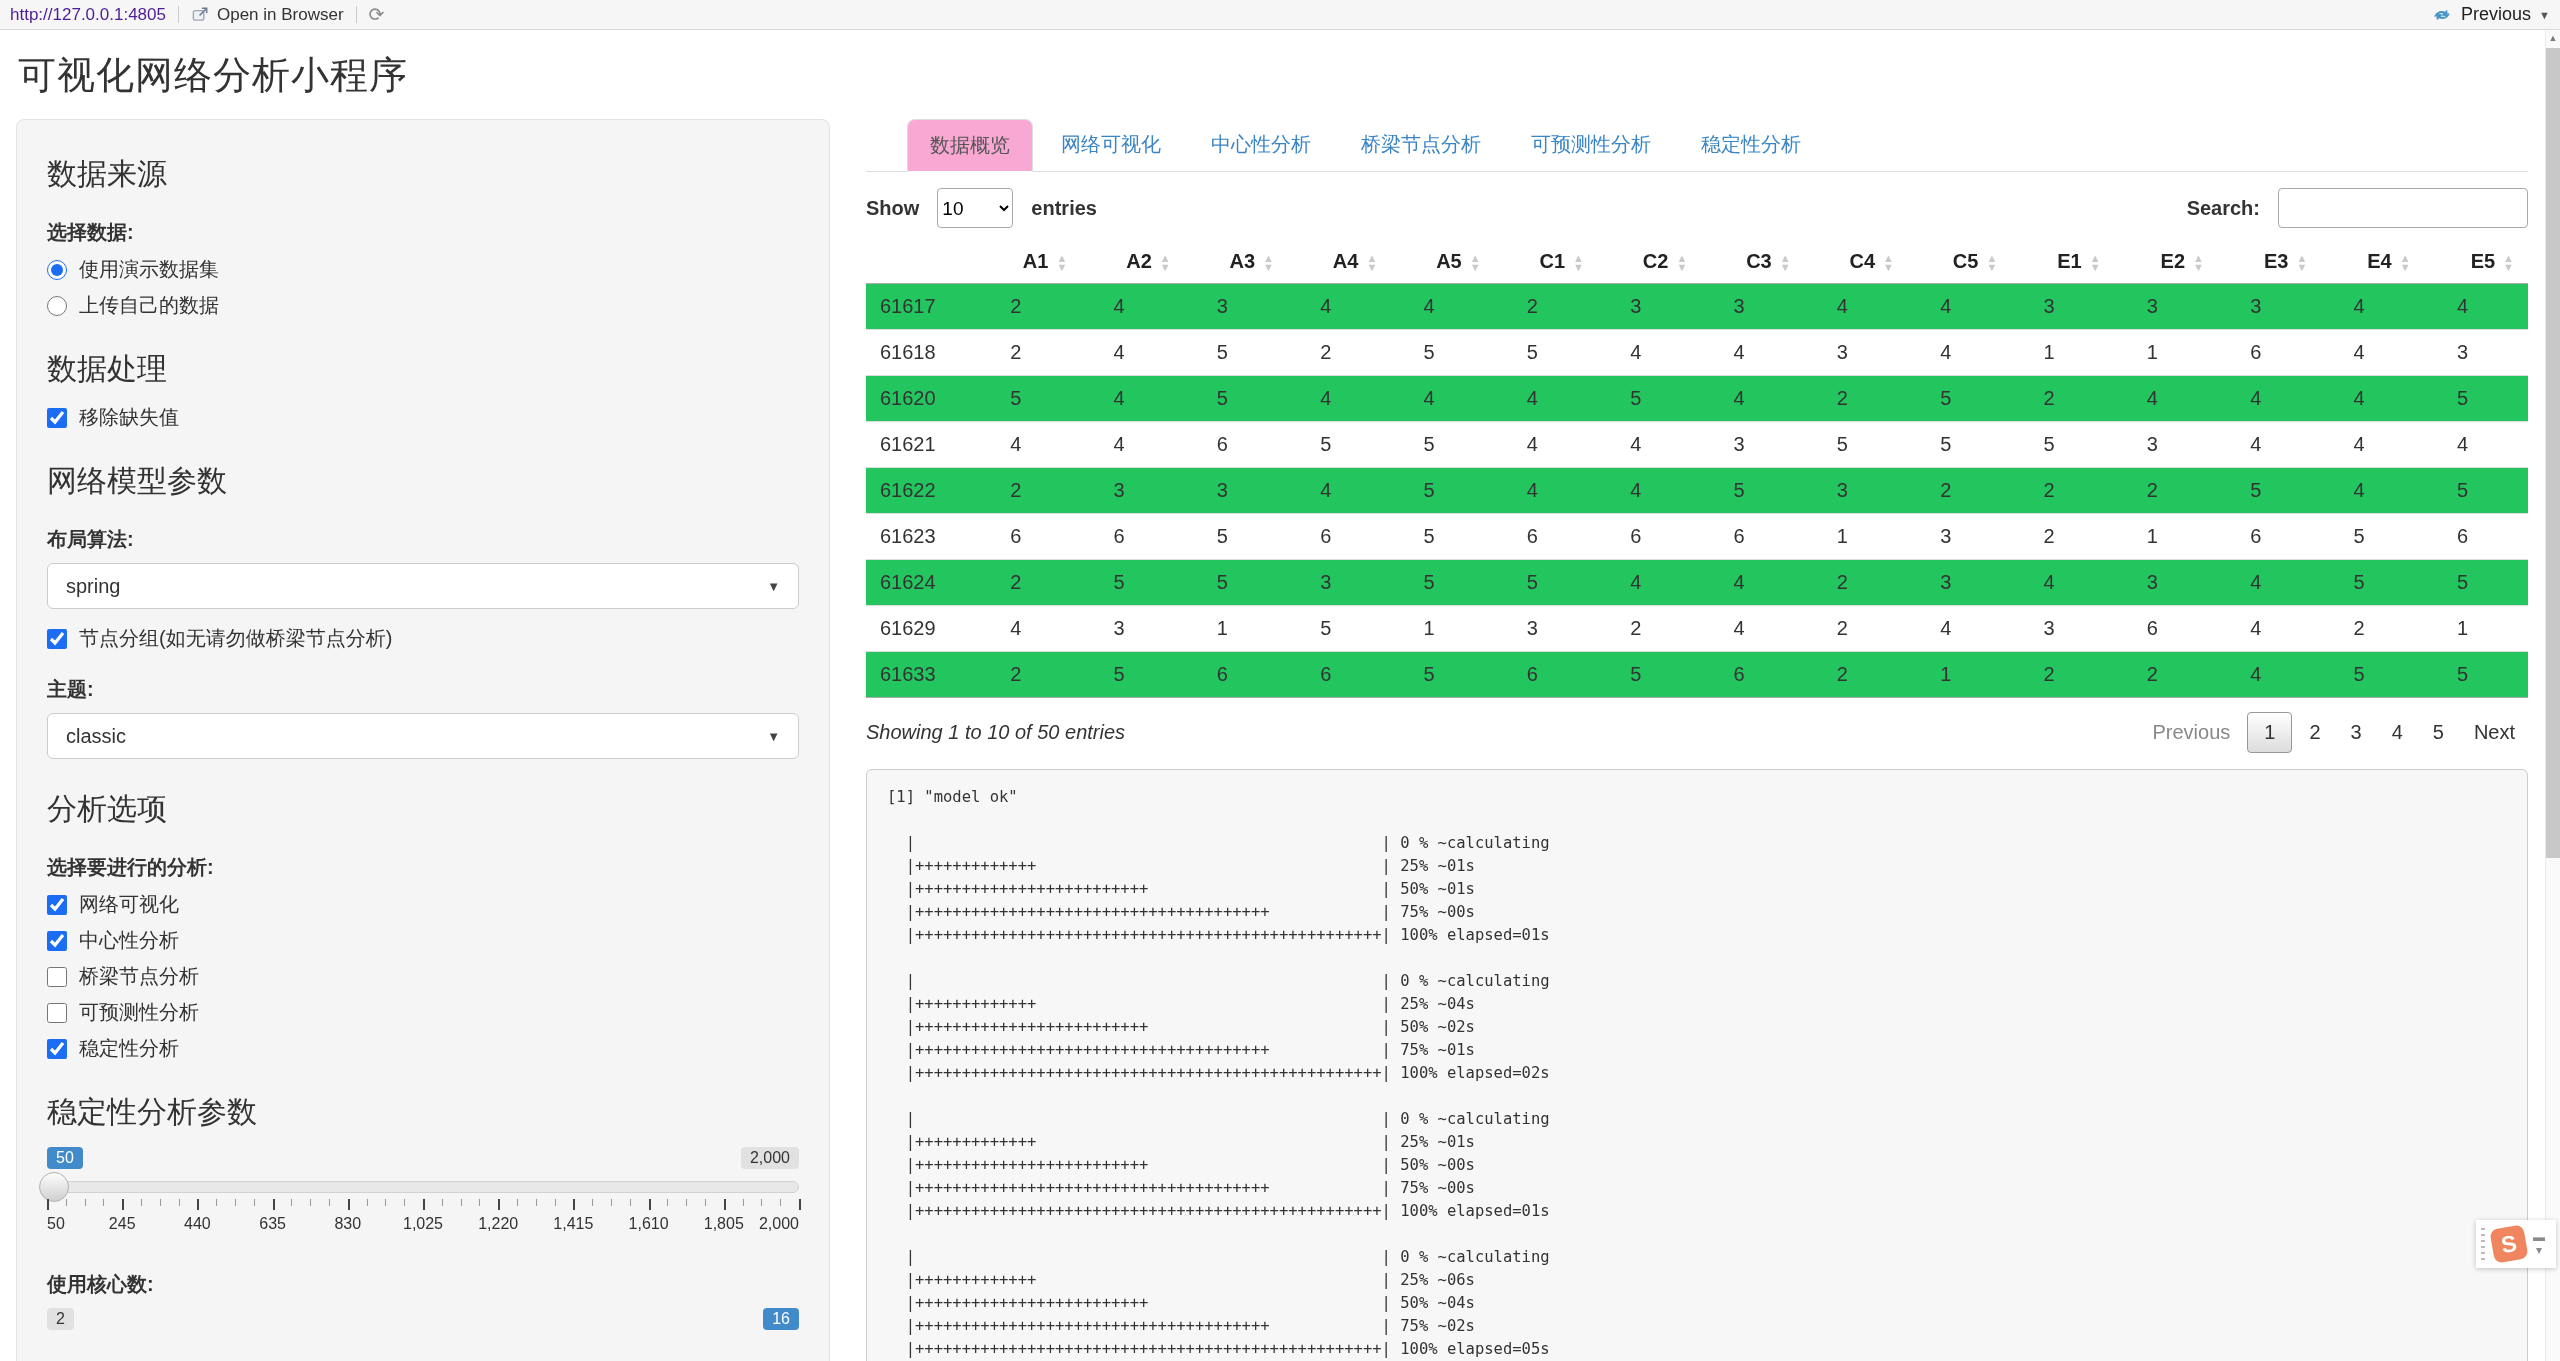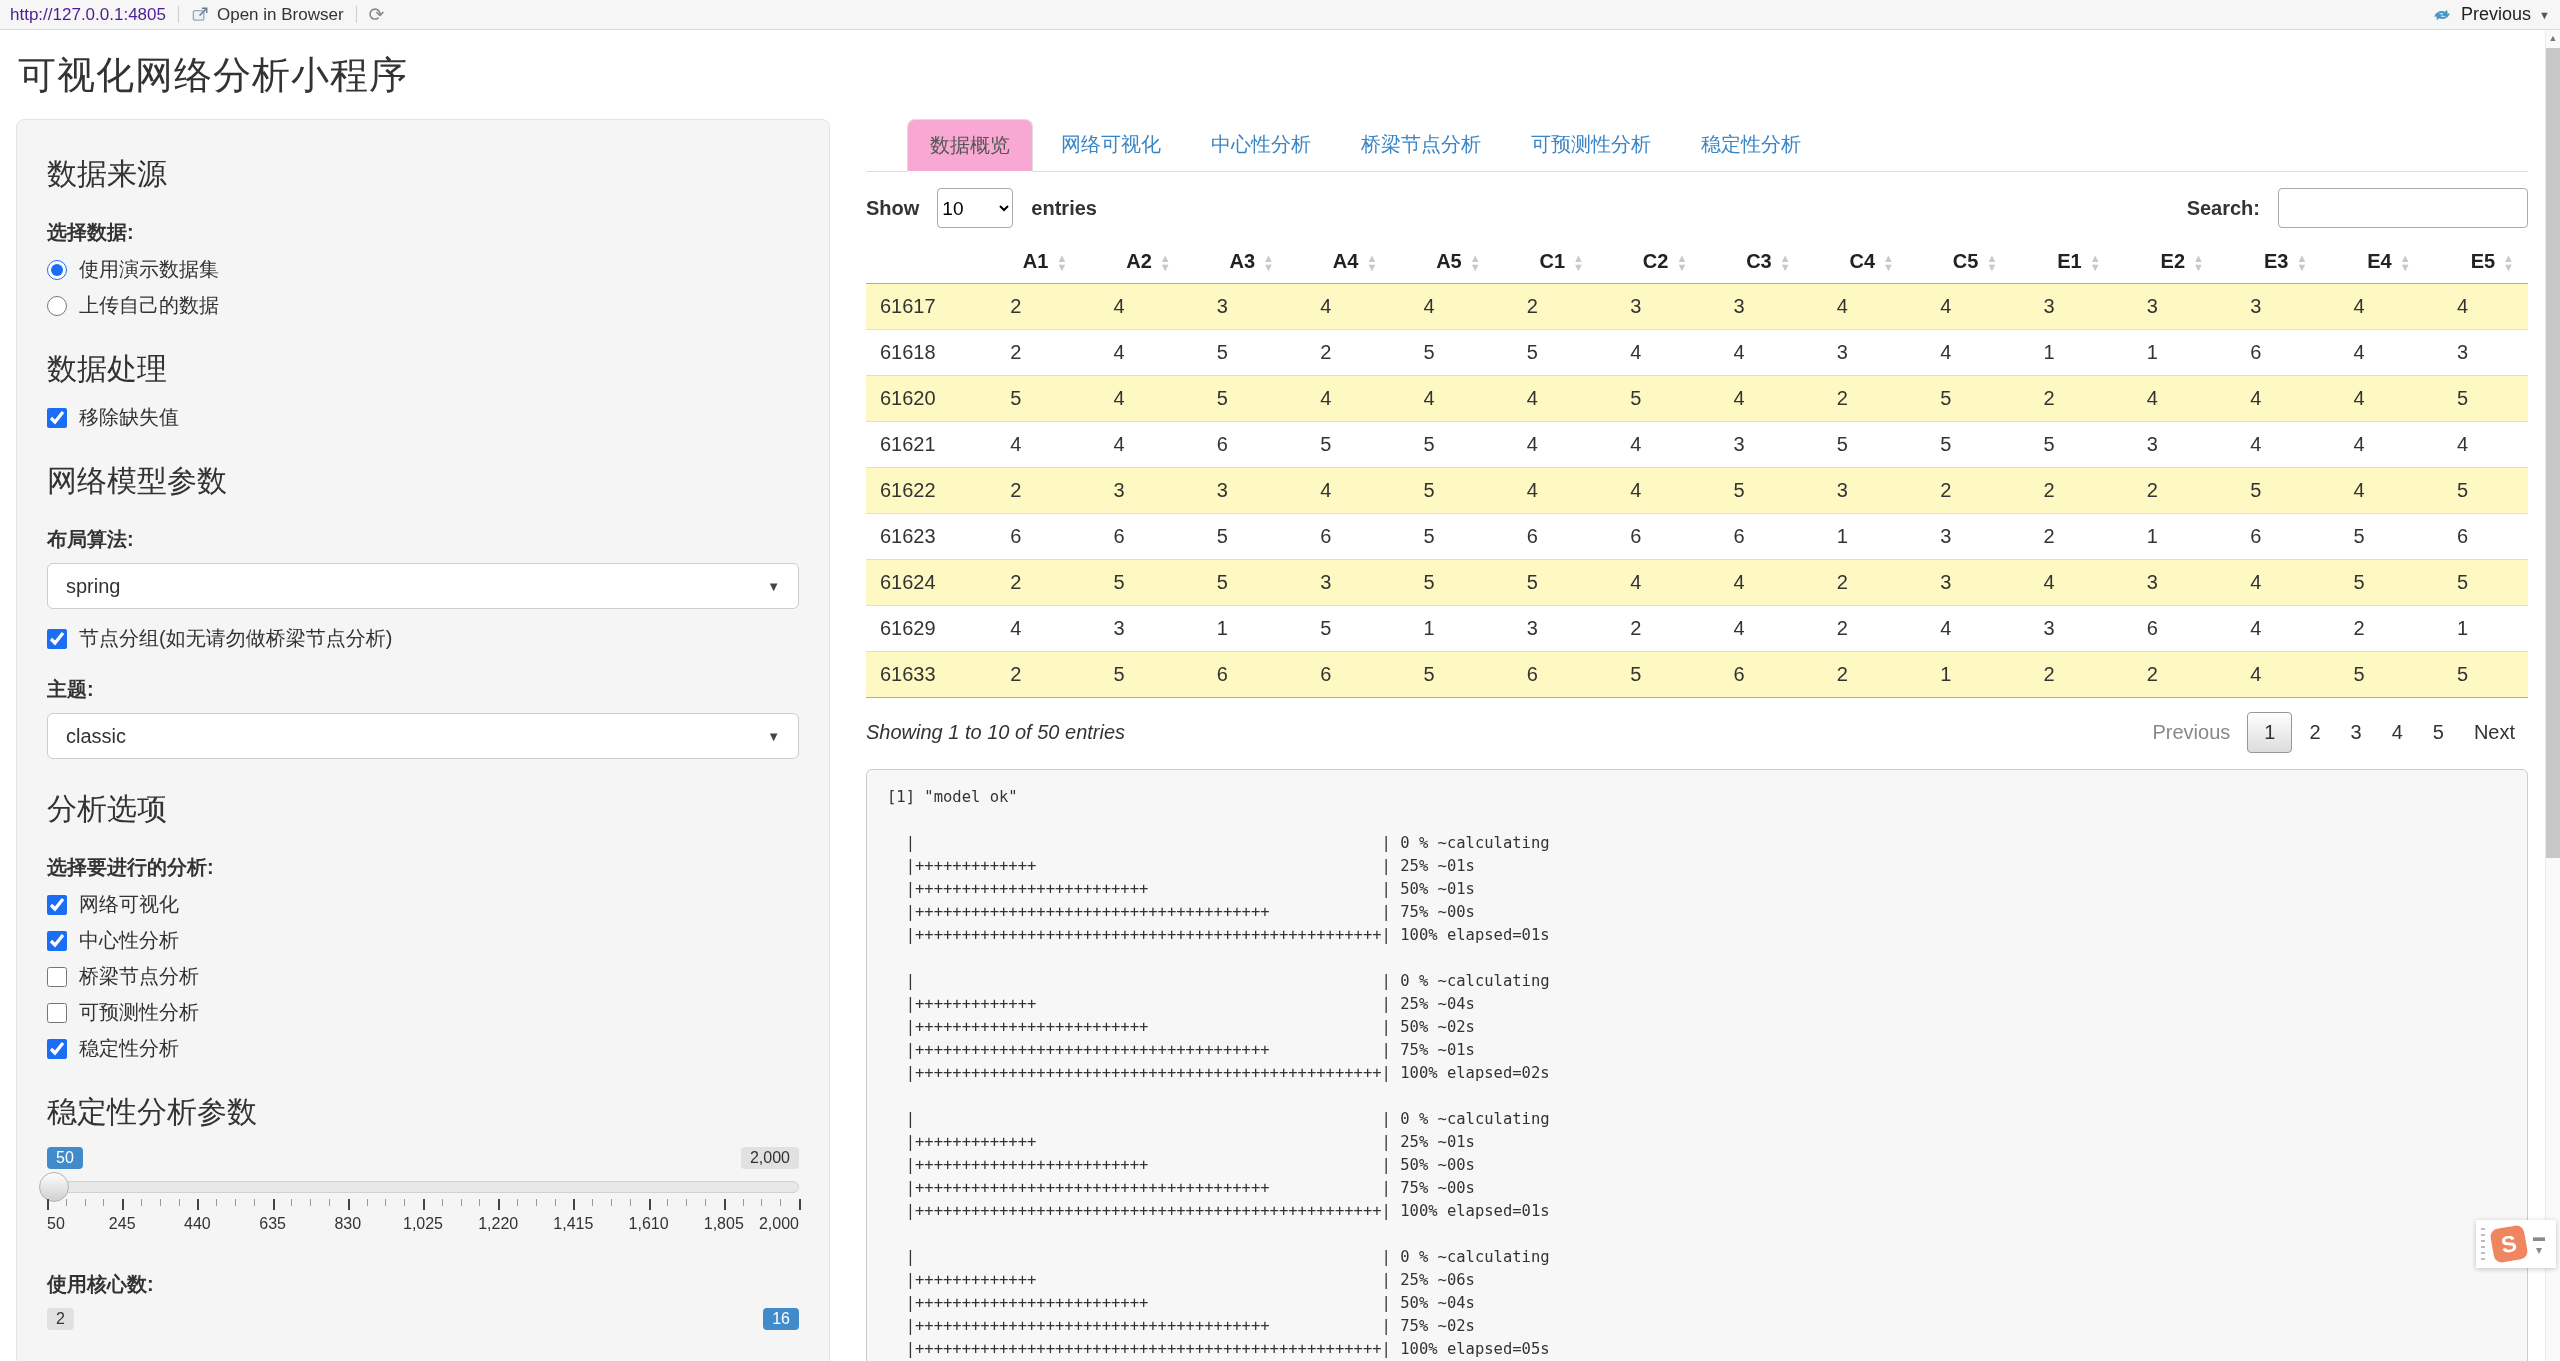--- a/index.html
+++ b/index.html
@@ -59,21 +59,21 @@
 
   table.dt { width:100%; border-collapse:collapse; margin-top:12px; border-bottom:1px solid #ababab; }
   table.dt thead th { font-size:20px; font-weight:700; color:#222; text-align:right;
     padding:10px 14px; border-bottom:1px solid #ababab; white-space:nowrap; }
   table.dt thead th.rowid-h { width:112px; }
   .sort { display:inline-flex; flex-direction:column; font-size:11px; line-height:9px;
     color:#c9c9c9; margin-left:8px; vertical-align:middle; }
   table.dt tbody td { font-size:20px; color:#333; padding:11px 60px 11px 14px; text-align:right; }
   table.dt tbody td.row-id { text-align:left; padding-right:14px; }
   table.dt tbody tr { border-top:1px solid #ddd; }
-  table.dt tbody tr.odd { background:#fef9c3; }
+  table.dt tbody tr.odd { background:#22c55e; }
 
   .dt-footer { display:flex; justify-content:space-between; align-items:center; margin-top:14px; }
   .dt-info { font-size:20px; color:#333;font-style:italic; }
   .paginate { display:flex; align-items:center; gap:4px; font-size:20px; }
   .page-btn { padding:8px 13px; color:#333; cursor:pointer; }
   .page-btn.prev { color:#888; }
   .page-btn.current { border:1px solid #979797; border-radius:4px;
     background:linear-gradient(#ffffff,#dcdcdc); padding:8px 16px; }
 
   .console { margin-top:16px; background:#f7f7f7; border:1px solid #ccc; border-radius:6px;

